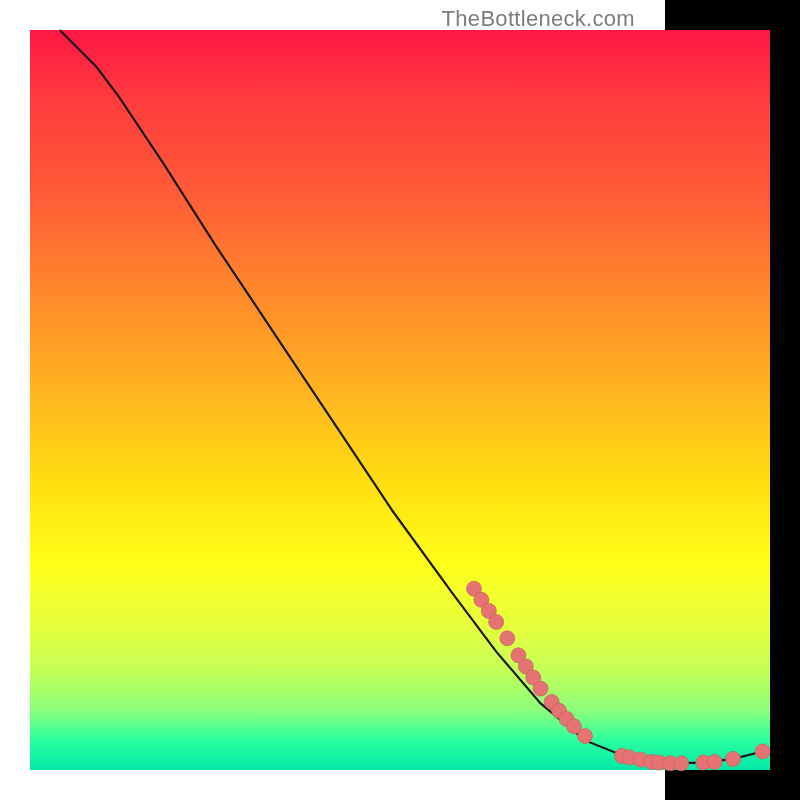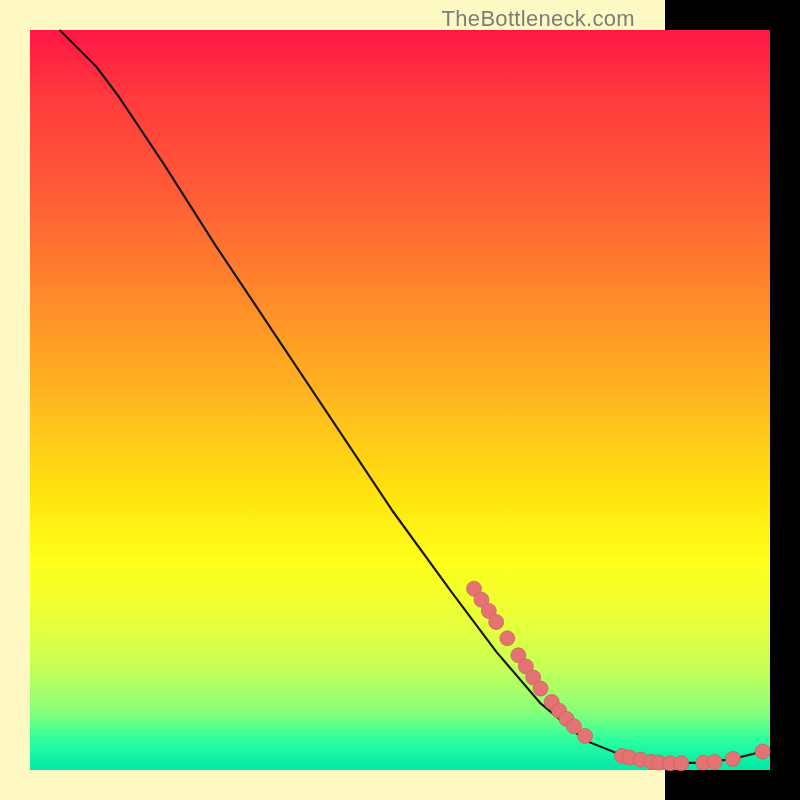--- a/index.html
+++ b/index.html
@@ -8,21 +8,21 @@
     width: 800px;
     height: 800px;
     background: #000;
     overflow: hidden;
     font-family: Arial, Helvetica, sans-serif;
   }
   .frame {
     position: relative;
     width: 665px;
     height: 800px;
-    background: #fef9c3;
+    background: #ffffff;
   }
   .plot-area {
     position: absolute;
     left: 30px;
     top: 30px;
     width: 740px;
     height: 740px;
     
     background: linear-gradient(
       to bottom,

